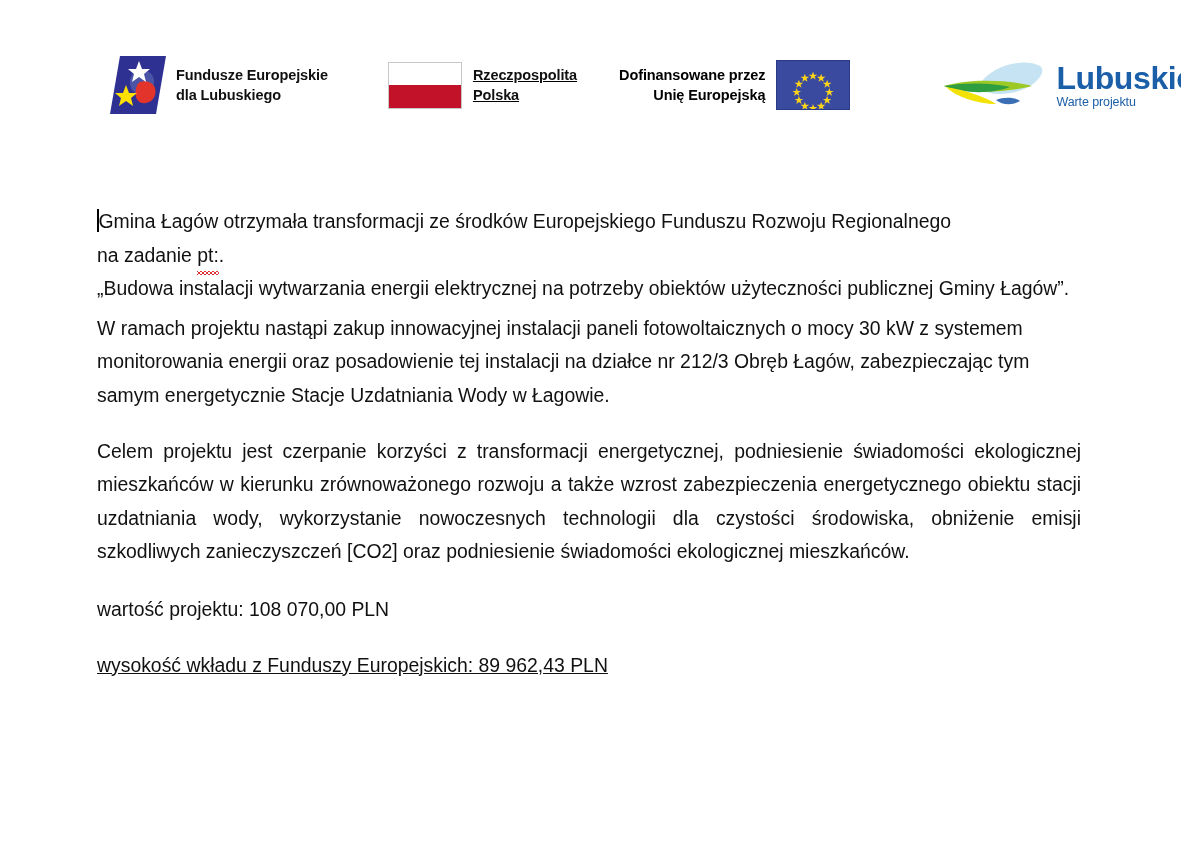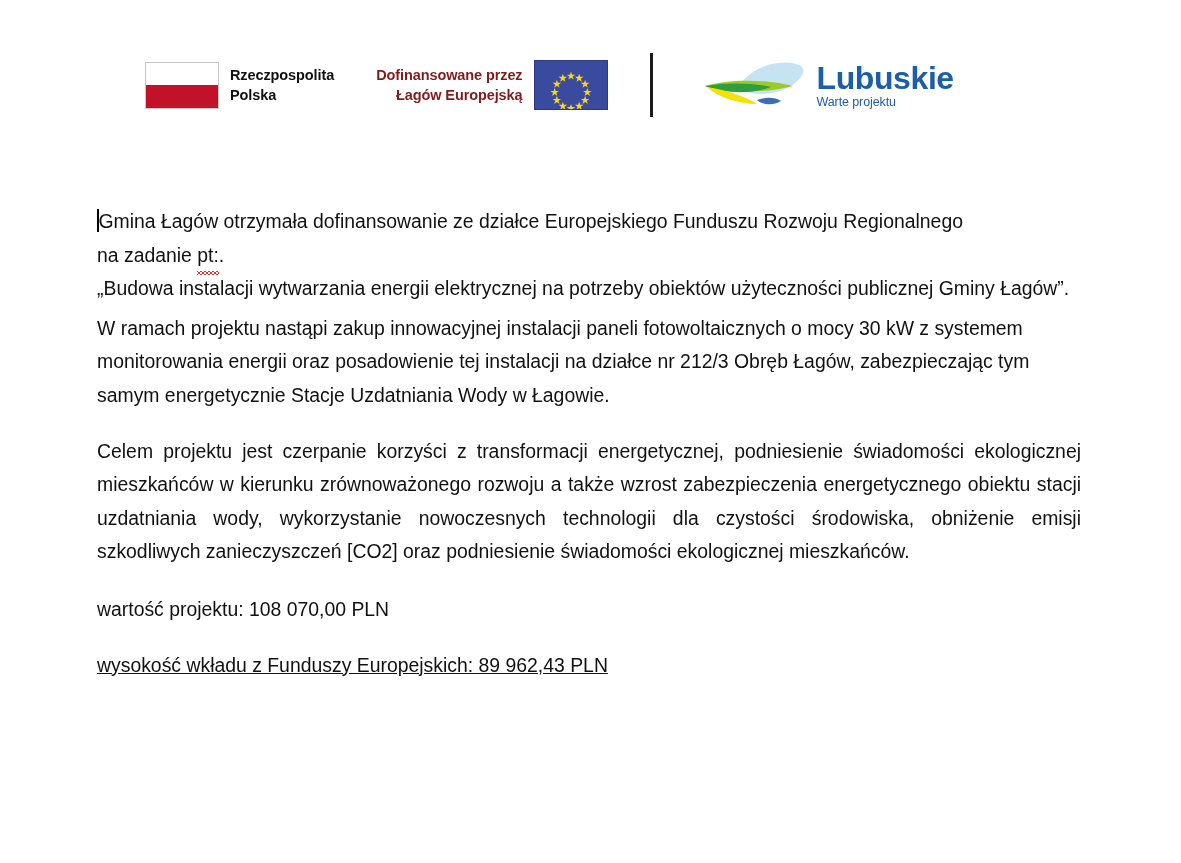--- a/index.html
+++ b/index.html
@@ -43,21 +43,21 @@
   .fe-text {
     font-size: 14.5px;
     font-weight: bold;
     line-height: 1.38;
     letter-spacing: -0.1px;
     color: #101010;
     white-space: nowrap;
   }
 
   
-  .pl-logo { margin-left: 35px; }
+  .pl-logo { margin-left: 60px; text-decoration: underline; }
   .pl-flag {
     width: 74px;
     height: 47px;
     border: 1px solid #c8c8c8;
     box-sizing: border-box;
     margin-right: 11px;
     overflow: hidden;
   }
   .pl-flag .white { height: 50%; background: #ffffff; }
   .pl-flag .red   { height: 50%; background: #c1122a; }
@@ -70,21 +70,21 @@
     white-space: nowrap;
   }
 
   
   .eu-logo { margin-left: 42px; }
   .eu-text {
     font-size: 14.5px;
     font-weight: bold;
     line-height: 1.38;
     letter-spacing: -0.1px;
-    color: #7f1d1d;
+    color: #000000;
     text-align: right;
     margin-right: 11px;
     white-space: nowrap;
   }
   .eu-flag {
     width: 74px;
     height: 50px;
     background: #3a4a9f;
     position: relative;
     border: 1px solid #2b3a85;
@@ -171,36 +171,51 @@
       linear-gradient(-45deg, transparent 45%, #e03131 45%, #e03131 55%, transparent 55%);
     background-size: 4px 4px;
     background-repeat: repeat-x;
   }
 </style>
 </head>
 <body>
 
 <div class="logo-bar">
 
+  <div class="logo-block fe-logo">
+    <div class="fe-mark">
+      <svg viewBox="0 0 56 66" width="56" height="66" aria-hidden="true">
+        <polygon points="10,4 56,4 46,62 0,62" fill="#2e3192"></polygon>
+        <path d="M20,30 C20,22 26,17 33,18 C41,19 45,25 44,32 C43,40 36,45 29,43 C23,41 20,36 20,30 Z" fill="#4a55a8"></path>
+        <path d="M30,30 C36,28 43,30 45,36 C47,43 43,50 36,51 C31,52 27,49 26,45 C25,39 26,32 30,30 Z" fill="#e2342a"></path>
+        <polygon points="29,9 32,17 40,17 34,22 36,30 29,25 22,30 24,22 18,17 26,17" fill="#ffffff"></polygon>
+        <polygon points="16,33 19,41 27,41 21,46 23,54 16,49 9,54 11,46 5,41 13,41" fill="#ffe000"></polygon>
+      </svg>
+    </div>
+    <div class="fe-text">
+      <div>Fundusze Europejskie</div>
+      <div>dla Lubuskiego</div>
+    </div>
+  </div>
 
   <div class="logo-block pl-logo">
     <div class="pl-flag">
       <div class="white"></div>
       <div class="red"></div>
     </div>
     <div class="pl-text">
       <div>Rzeczpospolita</div>
       <div>Polska</div>
     </div>
   </div>
 
   <div class="logo-block eu-logo">
     <div class="eu-text">
       <div>Dofinansowane przez</div>
-      <div>Łagów Europejską</div>
+      <div>Unię Europejską</div>
     </div>
     <div class="eu-flag">
       <svg viewBox="0 0 74 50" width="72" height="48" aria-hidden="true">
         <g fill="#ffd617">
           <polygon points="37,11 38.1,14.2 41.5,14.2 38.7,16.2 39.8,19.4 37,17.4 34.2,19.4 35.3,16.2 32.5,14.2 35.9,14.2"></polygon>
           <polygon points="45.5,13.3 46.6,16.5 50,16.5 47.2,18.5 48.3,21.7 45.5,19.7 42.7,21.7 43.8,18.5 41,16.5 44.4,16.5"></polygon>
           <polygon points="51.7,19.5 52.8,22.7 56.2,22.7 53.4,24.7 54.5,27.9 51.7,25.9 48.9,27.9 50,24.7 47.2,22.7 50.6,22.7"></polygon>
           <polygon points="54,28 55.1,31.2 58.5,31.2 55.7,33.2 56.8,36.4 54,34.4 51.2,36.4 52.3,33.2 49.5,31.2 52.9,31.2"></polygon>
           <polygon points="51.7,36.3 52.8,39.5 56.2,39.5 53.4,41.5 54.5,44.7 51.7,42.7 48.9,44.7 50,41.5 47.2,39.5 50.6,39.5"></polygon>
           <polygon points="45.5,42.5 46.6,45.7 50,45.7 47.2,47.7 48.3,50.9 45.5,48.9 42.7,50.9 43.8,47.7 41,45.7 44.4,45.7"></polygon>
@@ -230,21 +245,21 @@
     <div class="lub-text-wrap">
       <div class="lub-title">Lubuskie</div>
       <div class="lub-sub">Warte projektu</div>
     </div>
   </div>
 
 </div>
 
 <div class="doc">
 
-  <p class="para p-intro"><span class="caret"></span><span>Gmina Łagów otrzymała dofinansowanie ze działce Europejskiego Funduszu Rozwoju Regionalnego</span><br><span>na zadanie </span><span class="squiggle">pt:</span><span>.</span></p>
+  <p class="para p-intro"><span class="caret"></span><span>Gmina Łagów otrzymała transformacji ze środków Europejskiego Funduszu Rozwoju Regionalnego</span><br><span>na zadanie </span><span class="squiggle">pt:</span><span>.</span></p>
 
   <p class="para p-title">„Budowa instalacji wytwarzania energii elektrycznej na potrzeby obiektów użyteczności publicznej Gminy Łagów”.</p>
 
   <p class="para p-scope">W ramach projektu nastąpi zakup innowacyjnej instalacji paneli fotowoltaicznych o mocy 30 kW z systemem monitorowania energii oraz posadowienie tej instalacji na działce nr 212/3 Obręb Łagów, zabezpieczając tym samym energetycznie Stacje Uzdatniania Wody w Łagowie.</p>
 
   <p class="para justify p-goal">Celem projektu jest czerpanie korzyści z transformacji energetycznej, podniesienie świadomości ekologicznej mieszkańców w kierunku zrównoważonego rozwoju a także wzrost zabezpieczenia energetycznego obiektu stacji uzdatniania wody, wykorzystanie nowoczesnych technologii dla czystości środowiska, obniżenie emisji szkodliwych zanieczyszczeń [CO2] oraz podniesienie świadomości ekologicznej mieszkańców.</p>
 
   <p class="para p-value">wartość projektu: 108 070,00 PLN</p>
 
   <p class="para p-contrib">wysokość wkładu z Funduszy Europejskich: 89 962,43 PLN</p>

